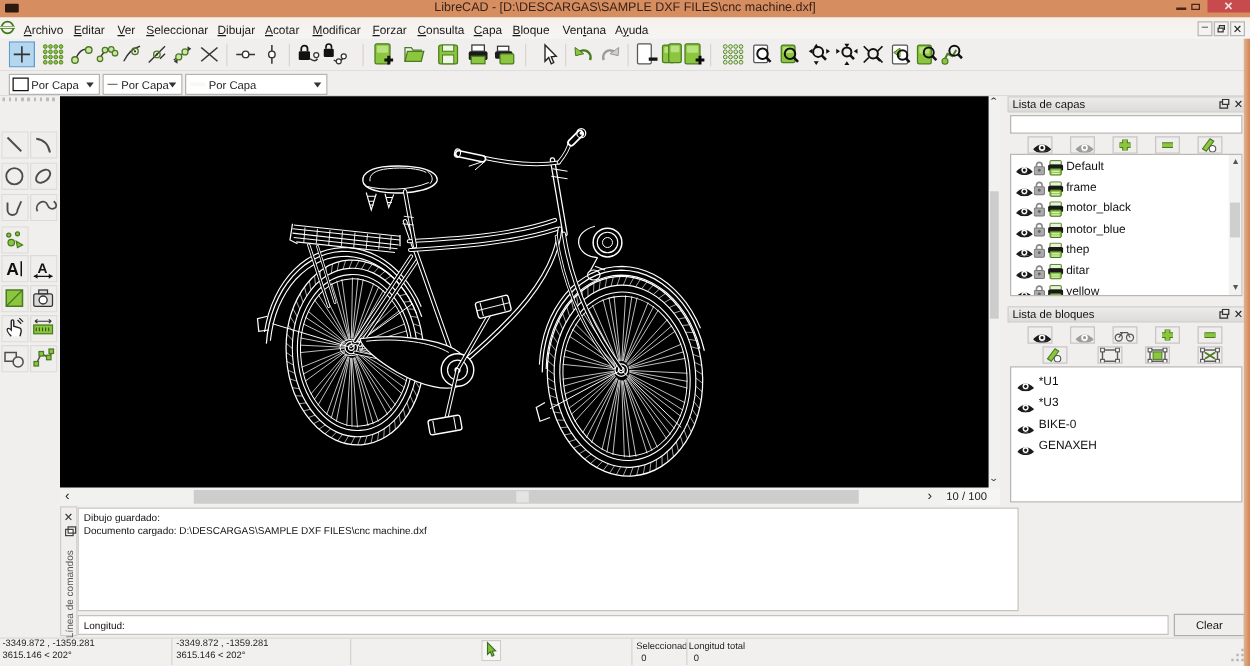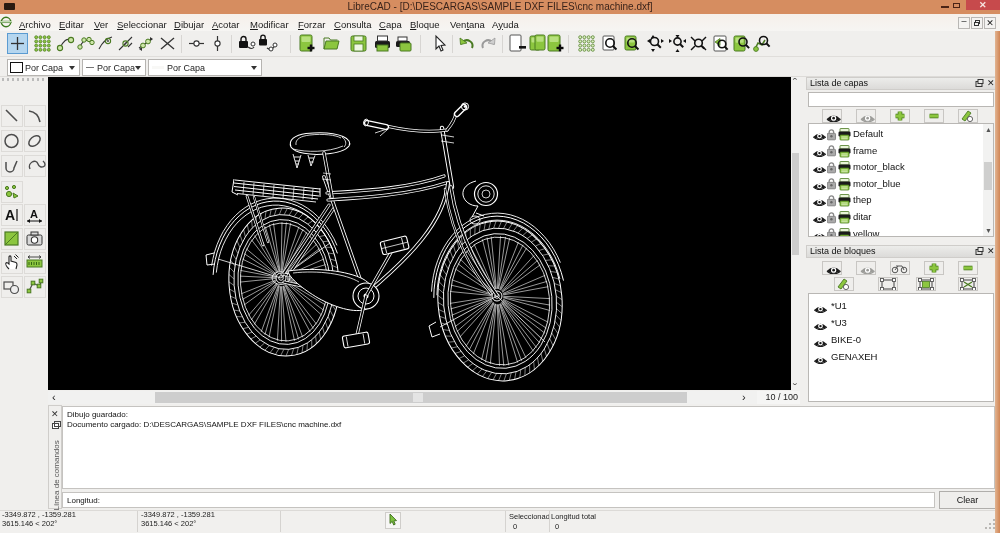--- a/index.html
+++ b/index.html
@@ -718,21 +718,21 @@
   <div class="abs" style="left:1px;top:0px;font-size:7px;color:#333;transform:scaleX(1.4)">⌃</div>
   <div class="abs" style="left:1px;top:76px;width:7px;height:102px;background:#cdcdcd"></div>
   <div class="abs" style="left:1px;top:302px;font-size:7px;color:#333;transform:scaleX(1.4)">⌄</div>
 </div>
 <div class="abs" style="left:48px;top:391px;width:709px;height:13px;background:#f1f1f0">
   <div class="abs" style="left:4px;top:0px;font-size:11px;color:#222">‹</div>
   <div class="abs" style="left:107px;top:1px;width:532px;height:11px;background:#cdcdcd"></div>
   <div class="abs" style="left:365px;top:2px;width:10px;height:9px;background:#e4e4e4"></div>
   <div class="abs" style="left:694px;top:0px;font-size:11px;color:#222">›</div>
 </div>
-<div class="abs" style="left:757px;top:391px;width:43px;height:13px;background:#f5f5f4;font-size:9px;color:#222;text-align:right;padding:1px 2px 0 0">10 / 100</div>
+<div class="abs" style="left:757px;top:391px;width:43px;height:13px;background:#f5f5f4;font-size:9px;color:#222;text-align:left;padding:1px 2px 0 0">10 / 100</div>
 
 <div class="abs" style="left:800px;top:77px;width:197px;height:327px;background:#f0efed"></div>
 <div id="capas">
     <div class="abs" style="left:806px;top:77px;width:191px;height:13px;background:linear-gradient(#ececea,#dcdbd9);border:1px solid #cfcdca"></div>
 <div class="abs" style="left:810px;top:78px;font-size:9px;color:#111">Lista de capas</div>
 <svg class="abs" style="left:975px;top:79px" width="9" height="9" viewBox="0 0 9 9">
       <rect x="1" y="2.5" width="6" height="5" fill="none" stroke="#333" stroke-width="1"></rect>
       <rect x="3" y="0.5" width="5" height="4" fill="#ececea" stroke="#333" stroke-width="1"></rect>
     </svg>
 <div class="abs" style="left:987px;top:77.5px;font-size:9px;color:#222">✕</div>
@@ -1090,21 +1090,21 @@
   </div>
 <div id="bloques"></div>
 
 <div class="abs" style="left:48px;top:404px;width:949px;height:106px;background:#f0efed"></div>
 <div class="abs" style="left:48px;top:405px;width:14px;height:104px;border:1px solid #cfcdca;background:#f0efed">
   <div class="abs" style="left:2px;top:3px;font-size:9px;color:#333">✕</div>
   <div class="abs" style="left:2.5px;top:17px;width:7px;height:6px;border:1px solid #444;background:#fff"></div>
     <div class="abs" style="left:4.5px;top:15px;width:7px;height:6px;border:1px solid #444"></div>
   <div class="abs" style="left:-29px;top:64px;width:72px;transform:rotate(-90deg);font-size:8px;color:#555;text-align:left">Línea de comandos</div>
 </div>
-<div class="abs" style="left:62px;top:406px;width:933px;height:83px;background:#fff;border:1px solid #c5c3c0;font-size:8px;color:#111;padding:3px 0 0 4px;line-height:10px">Dibujo guardado:<br>Documento cargado: D:\DESCARGAS\SAMPLE DXF FILES\cnc machine.dxf</div>
+<div class="abs" style="left:62px;top:406px;width:753px;height:83px;background:#fff;border:1px solid #c5c3c0;font-size:8px;color:#111;padding:3px 0 0 4px;line-height:10px">Dibujo guardado:<br>Documento cargado: D:\DESCARGAS\SAMPLE DXF FILES\cnc machine.dxf</div>
 <div class="abs" style="left:62px;top:492px;width:873px;height:16px;background:#fff;border:1px solid #c5c3c0;font-size:8px;color:#111;padding:3px 0 0 4px">Longitud:</div>
 <div class="abs" style="left:939px;top:491px;width:57px;height:18px;background:#efeeec;border:1px solid #b0aeab;font-size:9px;color:#111;text-align:center;padding-top:3px">Clear</div>
 
 <div class="abs" style="left:0;top:510px;width:1000px;height:23px;background:#f1f0ee;border-top:1px solid #dcdad7"></div>
 <div class="abs" style="left:2px;top:511px;font-size:7.5px;color:#222;line-height:8.5px">-3349.872 , -1359.281<br>3615.146 &lt; 202°</div>
 <div class="abs" style="left:137px;top:511px;width:1px;height:21px;background:#d5d3d0"></div>
 <div class="abs" style="left:141px;top:511px;font-size:7.5px;color:#222;line-height:8.5px">-3349.872 , -1359.281<br>3615.146 &lt; 202°</div>
 <div class="abs" style="left:280px;top:511px;width:1px;height:21px;background:#d5d3d0"></div>
 <svg class="abs" style="left:385px;top:512px" width="16" height="17" viewBox="0 0 16 17">
     <rect x="0.5" y="0.5" width="15" height="16" fill="#f7f6f5" stroke="#cfcdca"></rect>

